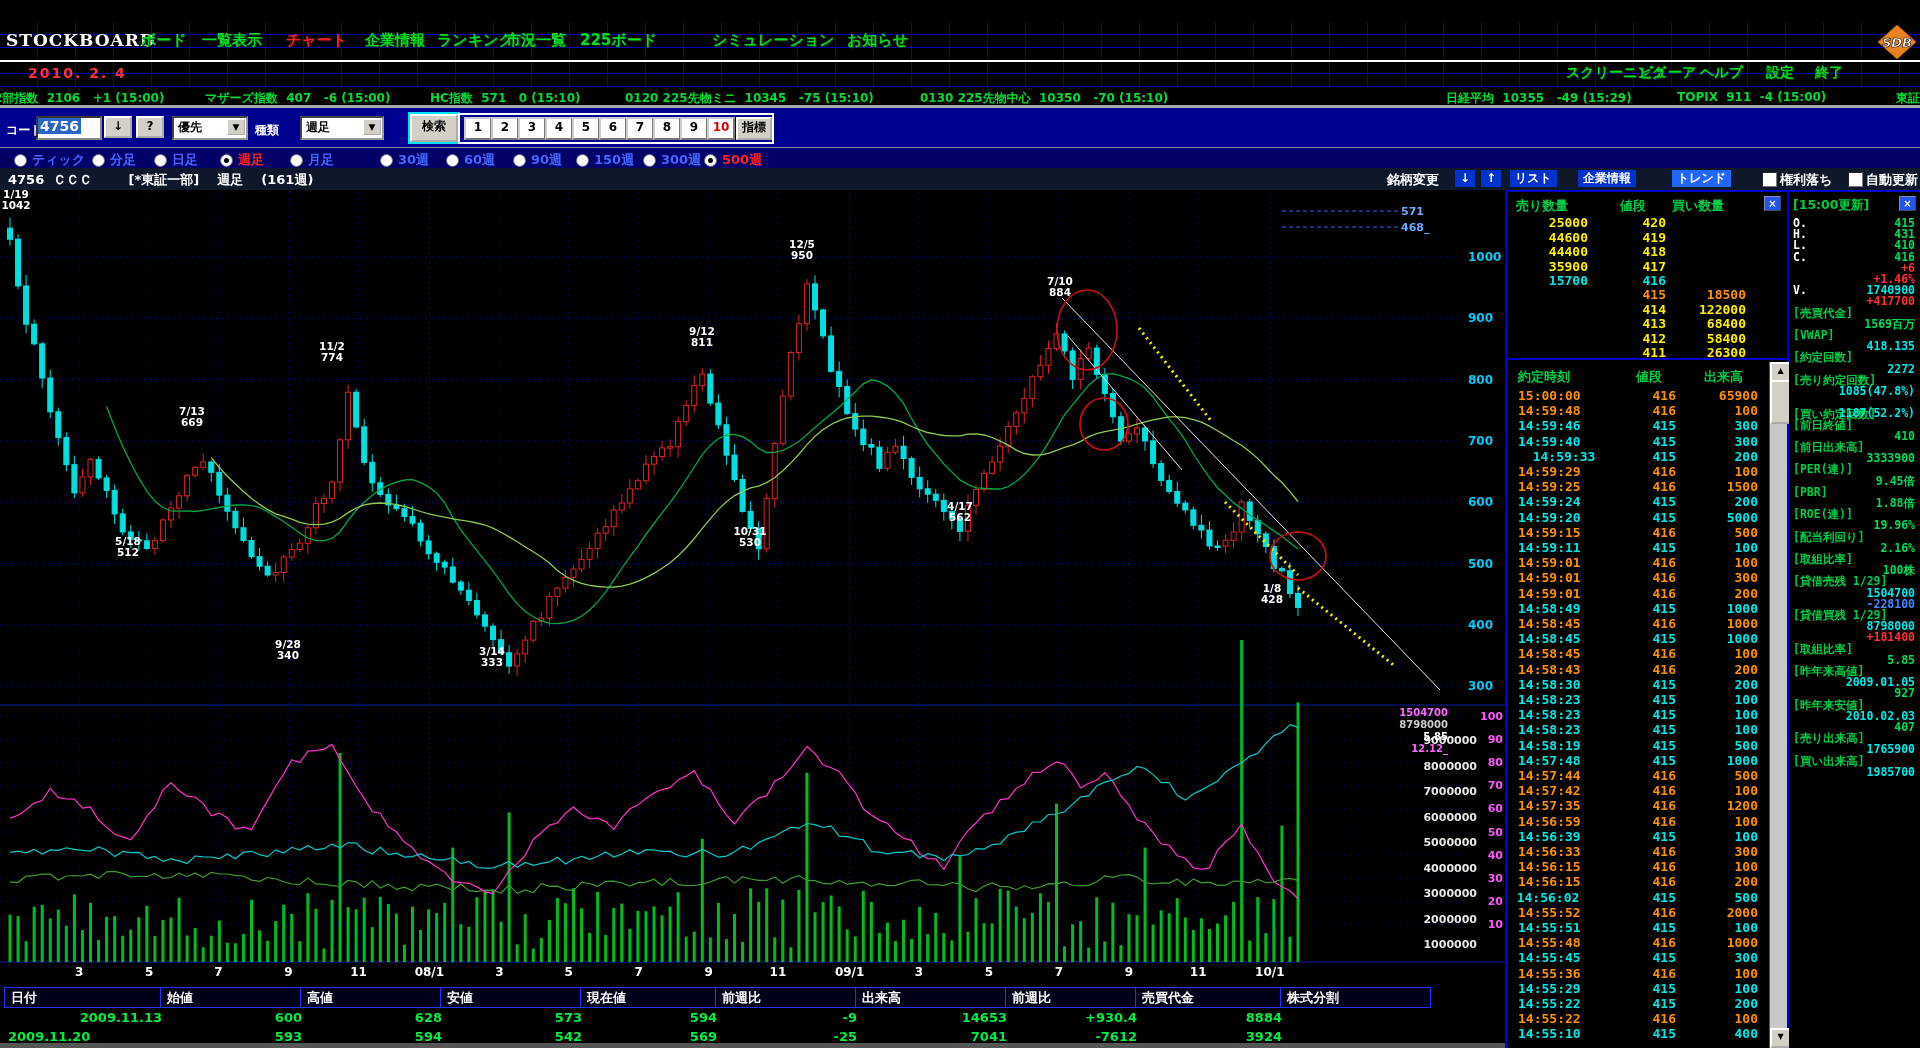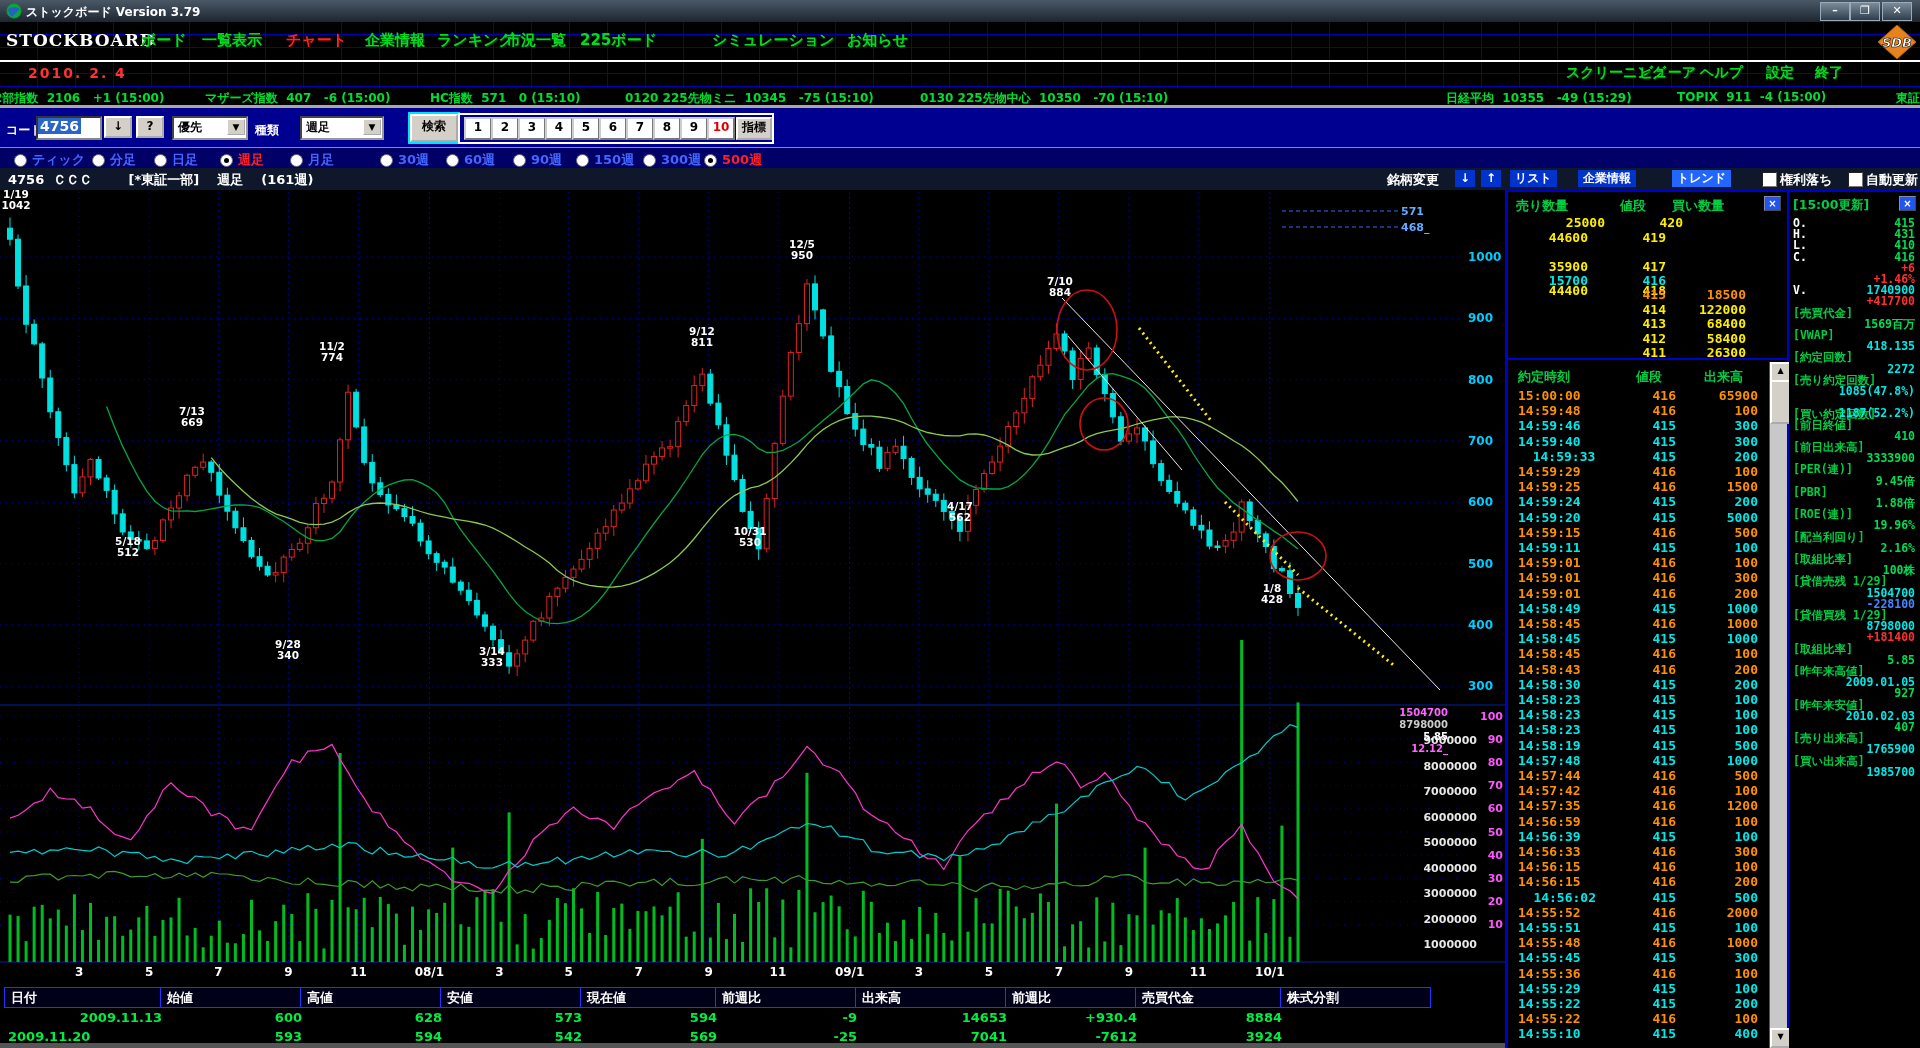--- a/index.html
+++ b/index.html
@@ -83,31 +83,20 @@
             line-height:19px;background:#000018;}
   .bt-cell{position:absolute;height:17px;color:#00ee44;font-weight:bold;font-size:13px;line-height:17px;white-space:pre;}
   #bt-row2-bg{left:0;top:1026px;width:1465px;height:17px;background:#9a9a9a;}
   #bt-strip{left:0;top:1043px;width:1505px;height:5px;background:#555;}
 </style>
 </head>
 <body>
 
 <div id="app">
 
-  <div id="titlebar" class="abs">
-    <svg class="abs" style="left:6px;top:3px" width="16" height="16">
-      <circle cx="8" cy="8" r="7" fill="#18a048"></circle>
-      <path d="M2 6 Q8 2 14 6 Q10 10 6 14 Q2 10 2 6" fill="#2255dd" opacity="0.8"></path>
-      <circle cx="8" cy="8" r="7" fill="none" stroke="#0a2" stroke-width="1"></circle>
-    </svg>
-    <span id="title-text" class="abs">ストックボード Version 3.79</span>
-    <div class="winbtn abs" style="right:70px">–</div>
-    <div class="winbtn abs" style="right:40px">❐</div>
-    <div class="winbtn abs" style="right:8px">✕</div>
-  </div>
 
   <div id="menubar" class="abs">
     <span id="logo" class="abs">STOCKBOARD</span>
     <div id="menu-row1">
         <span class="menu-item abs" style="left: 141px;">ボード</span>
         <span class="menu-item abs" style="left: 202px;">一覧表示</span>
         <span class="menu-item abs active" style="left: 286px;">チャート</span>
         <span class="menu-item abs" style="left: 365px;">企業情報</span>
         <span class="menu-item abs" style="left: 437px;">ランキング</span>
         <span class="menu-item abs" style="left: 506px;">市況一覧</span>
@@ -837,23 +826,23 @@
 
   <div class="vsep abs" style="left:1505px;top:190px;width:3px;height:858px"></div>
   <div class="vsep abs" style="left:1787px;top:190px;width:2px;height:858px"></div>
 
   <div id="orderbook" class="abs">
     <span class="pnl-hdr abs" style="left:8px;top:5px">売り数量</span>
     <span class="pnl-hdr abs" style="left:112px;top:5px">値段</span>
     <span class="pnl-hdr abs" style="left:164px;top:5px">買い数量</span>
     <div class="xbtn abs" style="right:6px;top:4px">×</div>
     <div id="ob-rows">
-        <div class="ob-row" style="top: 23px; margin-left: 17px;"><span class="ob-col c-y" style="left: 14px; width: 66px;">25000</span><span class="ob-col c-y" style="left: 118px; width: 40px;">420</span></div>
+        <div class="ob-row" style="top: 23px;"><span class="ob-col c-y" style="left: 14px; width: 66px;">25000</span><span class="ob-col c-y" style="left: 118px; width: 40px;">420</span></div>
         <div class="ob-row" style="top: 37.6px;"><span class="ob-col c-y" style="left: 14px; width: 66px;">44600</span><span class="ob-col c-y" style="left: 118px; width: 40px;">419</span></div>
-        <div class="ob-row" style="top: 52.2px; margin-top: 39px;"><span class="ob-col c-y" style="left: 14px; width: 66px;">44400</span><span class="ob-col c-y" style="left: 118px; width: 40px;">418</span></div>
+        <div class="ob-row" style="top: 52.2px;"><span class="ob-col c-y" style="left: 14px; width: 66px;">44400</span><span class="ob-col c-y" style="left: 118px; width: 40px;">418</span></div>
         <div class="ob-row" style="top: 66.8px;"><span class="ob-col c-y" style="left: 14px; width: 66px;">35900</span><span class="ob-col c-y" style="left: 118px; width: 40px;">417</span></div>
         <div class="ob-row" style="top: 81.4px;"><span class="ob-col c-c" style="left: 14px; width: 66px;">15700</span><span class="ob-col c-c" style="left: 118px; width: 40px;">416</span></div>
         <div class="ob-row" style="top: 95px;"><span class="ob-col c-o" style="left: 118px; width: 40px;">415</span><span class="ob-col c-o" style="left: 172px; width: 66px;">18500</span></div>
         <div class="ob-row" style="top: 109.6px;"><span class="ob-col c-y" style="left: 118px; width: 40px;">414</span><span class="ob-col c-y" style="left: 172px; width: 66px;">122000</span></div>
         <div class="ob-row" style="top: 124.2px;"><span class="ob-col c-y" style="left: 118px; width: 40px;">413</span><span class="ob-col c-y" style="left: 172px; width: 66px;">68400</span></div>
         <div class="ob-row" style="top: 138.8px;"><span class="ob-col c-y" style="left: 118px; width: 40px;">412</span><span class="ob-col c-y" style="left: 172px; width: 66px;">58400</span></div>
         <div class="ob-row" style="top: 153.4px;"><span class="ob-col c-y" style="left: 118px; width: 40px;">411</span><span class="ob-col c-y" style="left: 172px; width: 66px;">26300</span></div>
       </div>
   </div>
 
@@ -888,21 +877,21 @@
         <div class="tr-row c-c" style="top: 377.6px;"><span class="ob-col" style="left: 10px; width: 72px; text-align: left;">14:58:19</span><span class="ob-col" style="left: 120px; width: 48px;">415</span><span class="ob-col" style="left: 178px; width: 72px;">500</span></div>
         <div class="tr-row c-c" style="top: 392.8px;"><span class="ob-col" style="left: 10px; width: 72px; text-align: left;">14:57:48</span><span class="ob-col" style="left: 120px; width: 48px;">415</span><span class="ob-col" style="left: 178px; width: 72px;">1000</span></div>
         <div class="tr-row c-o" style="top: 408px;"><span class="ob-col" style="left: 10px; width: 72px; text-align: left;">14:57:44</span><span class="ob-col" style="left: 120px; width: 48px;">416</span><span class="ob-col" style="left: 178px; width: 72px;">500</span></div>
         <div class="tr-row c-o" style="top: 423.2px;"><span class="ob-col" style="left: 10px; width: 72px; text-align: left;">14:57:42</span><span class="ob-col" style="left: 120px; width: 48px;">416</span><span class="ob-col" style="left: 178px; width: 72px;">100</span></div>
         <div class="tr-row c-o" style="top: 438.4px;"><span class="ob-col" style="left: 10px; width: 72px; text-align: left;">14:57:35</span><span class="ob-col" style="left: 120px; width: 48px;">416</span><span class="ob-col" style="left: 178px; width: 72px;">1200</span></div>
         <div class="tr-row c-o" style="top: 453.6px;"><span class="ob-col" style="left: 10px; width: 72px; text-align: left;">14:56:59</span><span class="ob-col" style="left: 120px; width: 48px;">416</span><span class="ob-col" style="left: 178px; width: 72px;">100</span></div>
         <div class="tr-row c-c" style="top: 468.8px;"><span class="ob-col" style="left: 10px; width: 72px; text-align: left;">14:56:39</span><span class="ob-col" style="left: 120px; width: 48px;">415</span><span class="ob-col" style="left: 178px; width: 72px;">100</span></div>
         <div class="tr-row c-o" style="top: 484px;"><span class="ob-col" style="left: 10px; width: 72px; text-align: left;">14:56:33</span><span class="ob-col" style="left: 120px; width: 48px;">416</span><span class="ob-col" style="left: 178px; width: 72px;">300</span></div>
         <div class="tr-row c-o" style="top: 499.2px;"><span class="ob-col" style="left: 10px; width: 72px; text-align: left;">14:56:15</span><span class="ob-col" style="left: 120px; width: 48px;">416</span><span class="ob-col" style="left: 178px; width: 72px;">100</span></div>
         <div class="tr-row c-o" style="top: 514.4px;"><span class="ob-col" style="left: 10px; width: 72px; text-align: left;">14:56:15</span><span class="ob-col" style="left: 120px; width: 48px;">416</span><span class="ob-col" style="left: 178px; width: 72px;">200</span></div>
-        <div class="tr-row c-c" style="top: 529.6px;"><span class="ob-col" style="left: 16px; width: 72px; text-align: right;">14:56:02</span><span class="ob-col" style="left: 120px; width: 48px;">415</span><span class="ob-col" style="left: 178px; width: 72px;">500</span></div>
+        <div class="tr-row c-c" style="top: 529.6px;"><span class="ob-col" style="left: 4px; width: 72px; text-align: center;">14:56:02</span><span class="ob-col" style="left: 120px; width: 48px;">415</span><span class="ob-col" style="left: 178px; width: 72px;">500</span></div>
         <div class="tr-row c-o" style="top: 544.8px;"><span class="ob-col" style="left: 10px; width: 72px; text-align: left;">14:55:52</span><span class="ob-col" style="left: 120px; width: 48px;">416</span><span class="ob-col" style="left: 178px; width: 72px;">2000</span></div>
         <div class="tr-row c-c" style="top: 560px;"><span class="ob-col" style="left: 10px; width: 72px; text-align: left;">14:55:51</span><span class="ob-col" style="left: 120px; width: 48px;">415</span><span class="ob-col" style="left: 178px; width: 72px;">100</span></div>
         <div class="tr-row c-o" style="top: 575.2px;"><span class="ob-col" style="left: 10px; width: 72px; text-align: left;">14:55:48</span><span class="ob-col" style="left: 120px; width: 48px;">416</span><span class="ob-col" style="left: 178px; width: 72px;">1000</span></div>
         <div class="tr-row c-c" style="top: 590.4px;"><span class="ob-col" style="left: 10px; width: 72px; text-align: left;">14:55:45</span><span class="ob-col" style="left: 120px; width: 48px;">415</span><span class="ob-col" style="left: 178px; width: 72px;">300</span></div>
         <div class="tr-row c-o" style="top: 605.6px;"><span class="ob-col" style="left: 10px; width: 72px; text-align: left;">14:55:36</span><span class="ob-col" style="left: 120px; width: 48px;">416</span><span class="ob-col" style="left: 178px; width: 72px;">100</span></div>
         <div class="tr-row c-c" style="top: 620.8px;"><span class="ob-col" style="left: 10px; width: 72px; text-align: left;">14:55:29</span><span class="ob-col" style="left: 120px; width: 48px;">415</span><span class="ob-col" style="left: 178px; width: 72px;">100</span></div>
         <div class="tr-row c-c" style="top: 636px;"><span class="ob-col" style="left: 10px; width: 72px; text-align: left;">14:55:22</span><span class="ob-col" style="left: 120px; width: 48px;">415</span><span class="ob-col" style="left: 178px; width: 72px;">200</span></div>
         <div class="tr-row c-o" style="top: 651.2px;"><span class="ob-col" style="left: 10px; width: 72px; text-align: left;">14:55:22</span><span class="ob-col" style="left: 120px; width: 48px;">416</span><span class="ob-col" style="left: 178px; width: 72px;">100</span></div>
         <div class="tr-row c-c" style="top: 666.4px;"><span class="ob-col" style="left: 10px; width: 72px; text-align: left;">14:55:10</span><span class="ob-col" style="left: 120px; width: 48px;">415</span><span class="ob-col" style="left: 178px; width: 72px;">400</span></div>
       </div>

